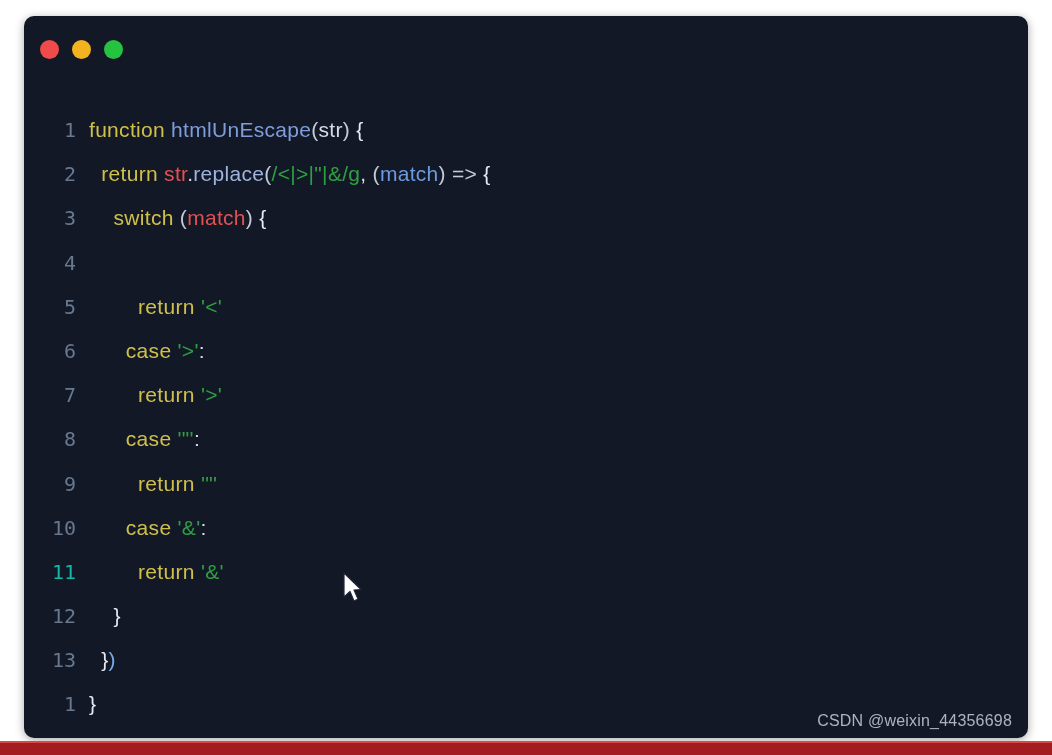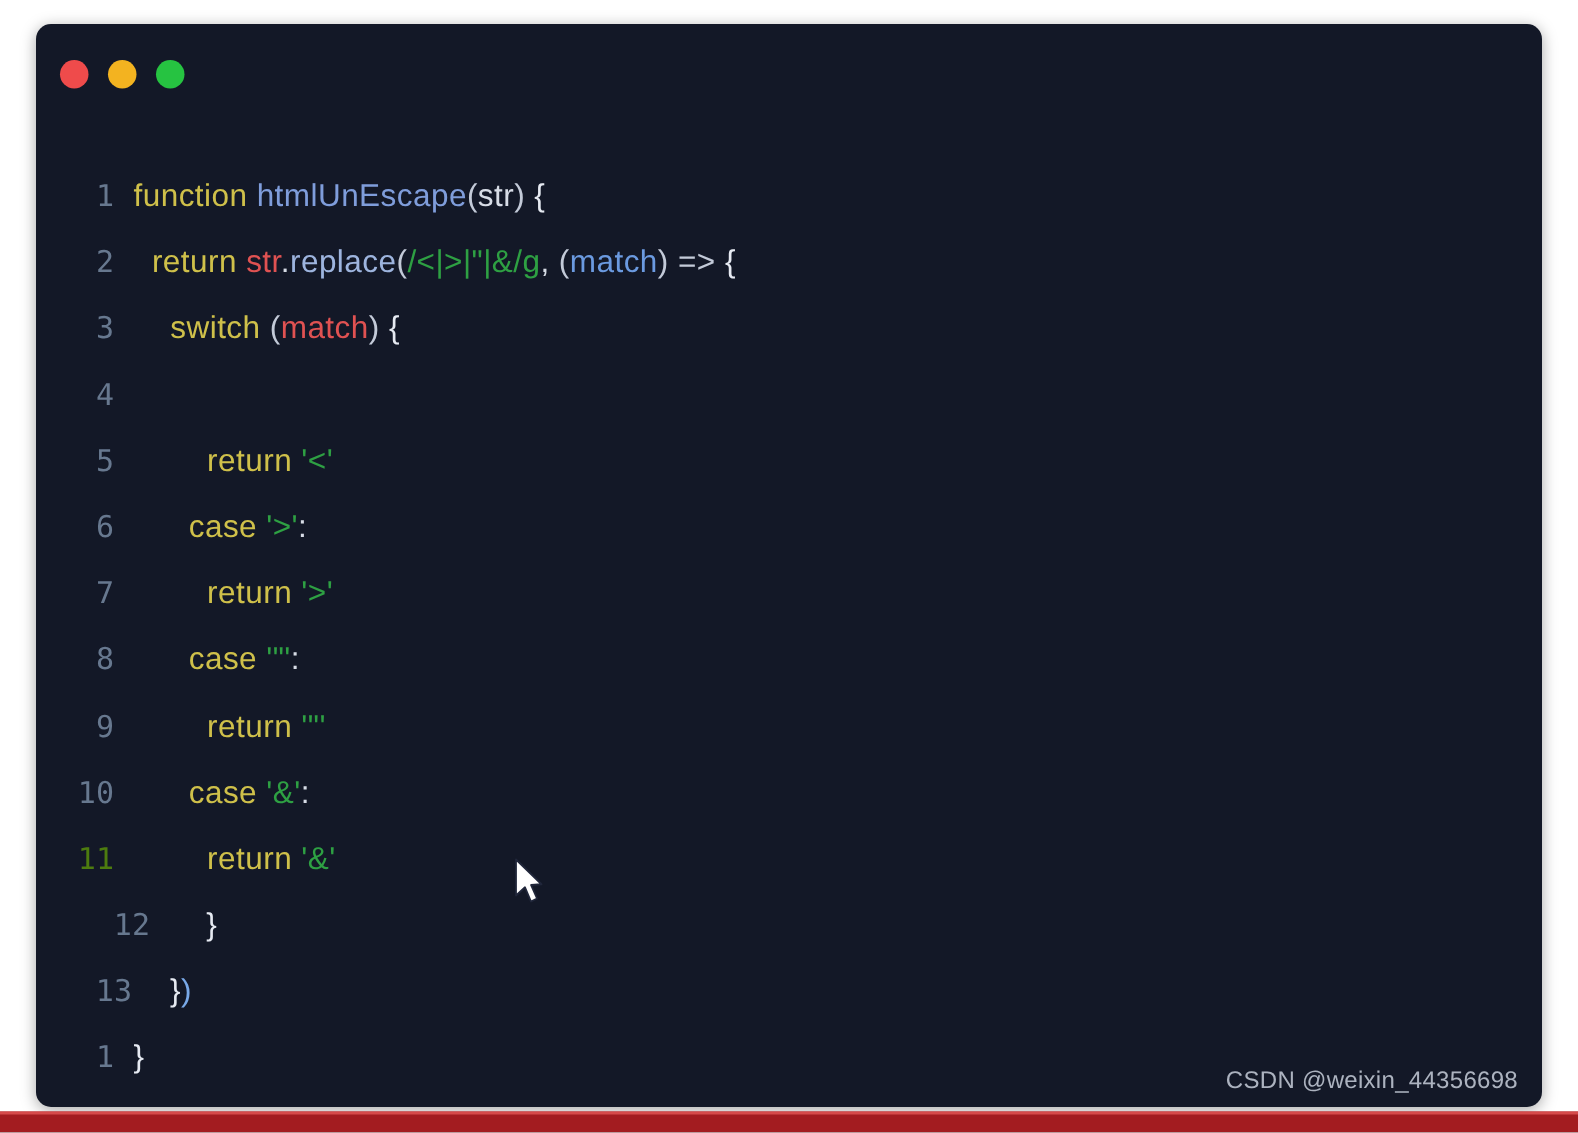--- a/index.html
+++ b/index.html
@@ -141,23 +141,23 @@
       <div class="code-line"><div class="lineno" style="color: rgb(103, 120, 143);">1</div><div class="linecode"><span class="t-kw">function</span><span class="t-plain"> </span><span class="t-fn">htmlUnEscape</span><span class="t-punc">(</span><span class="t-plain">str</span><span class="t-punc">)</span><span class="t-plain"> </span><span class="t-brace">{</span></div></div>
       <div class="code-line"><div class="lineno" style="color: rgb(103, 120, 143);">2</div><div class="linecode"><span class="t-plain">  </span><span class="t-kw">return</span><span class="t-plain"> </span><span class="t-var">str</span><span class="t-plain">.</span><span class="t-prop">replace</span><span class="t-punc">(</span><span class="t-str">/&lt;|&gt;|"|&amp;/g</span><span class="t-plain">,</span><span class="t-plain"> </span><span class="t-punc">(</span><span class="t-param">match</span><span class="t-punc">)</span><span class="t-plain"> </span><span class="t-punc">=&gt;</span><span class="t-plain"> </span><span class="t-brace">{</span></div></div>
       <div class="code-line"><div class="lineno" style="color: rgb(103, 120, 143);">3</div><div class="linecode"><span class="t-plain">    </span><span class="t-kw">switch</span><span class="t-plain"> </span><span class="t-punc">(</span><span class="t-var">match</span><span class="t-punc">)</span><span class="t-plain"> </span><span class="t-brace">{</span></div></div>
       <div class="code-line"><div class="lineno" style="color: rgb(103, 120, 143);">4</div></div>
       <div class="code-line"><div class="lineno" style="color: rgb(103, 120, 143);">5</div><div class="linecode"><span class="t-plain">        </span><span class="t-kw">return</span><span class="t-plain"> </span><span class="t-str">'&lt;'</span></div></div>
       <div class="code-line"><div class="lineno" style="color: rgb(103, 120, 143);">6</div><div class="linecode"><span class="t-plain">      </span><span class="t-kw">case</span><span class="t-plain"> </span><span class="t-str">'&gt;'</span><span class="t-plain">:</span></div></div>
       <div class="code-line"><div class="lineno" style="color: rgb(103, 120, 143);">7</div><div class="linecode"><span class="t-plain">        </span><span class="t-kw">return</span><span class="t-plain"> </span><span class="t-str">'&gt;'</span></div></div>
       <div class="code-line"><div class="lineno" style="color: rgb(103, 120, 143);">8</div><div class="linecode"><span class="t-plain">      </span><span class="t-kw">case</span><span class="t-plain"> </span><span class="t-str">'"'</span><span class="t-plain">:</span></div></div>
       <div class="code-line"><div class="lineno" style="color: rgb(103, 120, 143);">9</div><div class="linecode"><span class="t-plain">        </span><span class="t-kw">return</span><span class="t-plain"> </span><span class="t-str">'"'</span></div></div>
       <div class="code-line"><div class="lineno" style="color: rgb(103, 120, 143);">10</div><div class="linecode"><span class="t-plain">      </span><span class="t-kw">case</span><span class="t-plain"> </span><span class="t-str">'&amp;'</span><span class="t-plain">:</span></div></div>
-      <div class="code-line"><div class="lineno" style="color: #4d7c0f;">11</div><div class="linecode"><span class="t-plain">        </span><span class="t-kw">return</span><span class="t-plain"> </span><span class="t-str">'&amp;'</span></div></div>
-      <div class="code-line"><div class="lineno" style="color: rgb(103, 120, 143); padding-left: 24px;">12</div><div class="linecode"><span class="t-plain">    </span><span class="t-brace">}</span></div></div>
-      <div class="code-line"><div class="lineno" style="color: rgb(103, 120, 143); padding-left: 12px;">13</div><div class="linecode"><span class="t-plain">  </span><span class="t-brace">}</span><span class="t-paren-b">)</span></div></div>
+      <div class="code-line"><div class="lineno" style="color: #14b8a6;">11</div><div class="linecode"><span class="t-plain">        </span><span class="t-kw">return</span><span class="t-plain"> </span><span class="t-str">'&amp;'</span></div></div>
+      <div class="code-line"><div class="lineno" style="color: rgb(103, 120, 143);">12</div><div class="linecode"><span class="t-plain">    </span><span class="t-brace">}</span></div></div>
+      <div class="code-line"><div class="lineno" style="color: rgb(103, 120, 143);">13</div><div class="linecode"><span class="t-plain">  </span><span class="t-brace">}</span><span class="t-paren-b">)</span></div></div>
       <div class="code-line"><div class="lineno" style="color: rgb(103, 120, 143);">1</div><div class="linecode"><span class="t-brace">}</span></div></div>
     </div>
 
   <div id="watermark">CSDN @weixin_44356698</div>
 
   <svg id="mouse-cursor" viewBox="0 0 22 32" xmlns="http://www.w3.org/2000/svg">
     <path d="M2 1 L2 25 L8 19.5 L12 29 L16 27 L12 18 L19 17.5 Z" fill="#ffffff" stroke="#20263a" stroke-width="1.2" stroke-linejoin="round"></path>
   </svg>
 
 </div>

